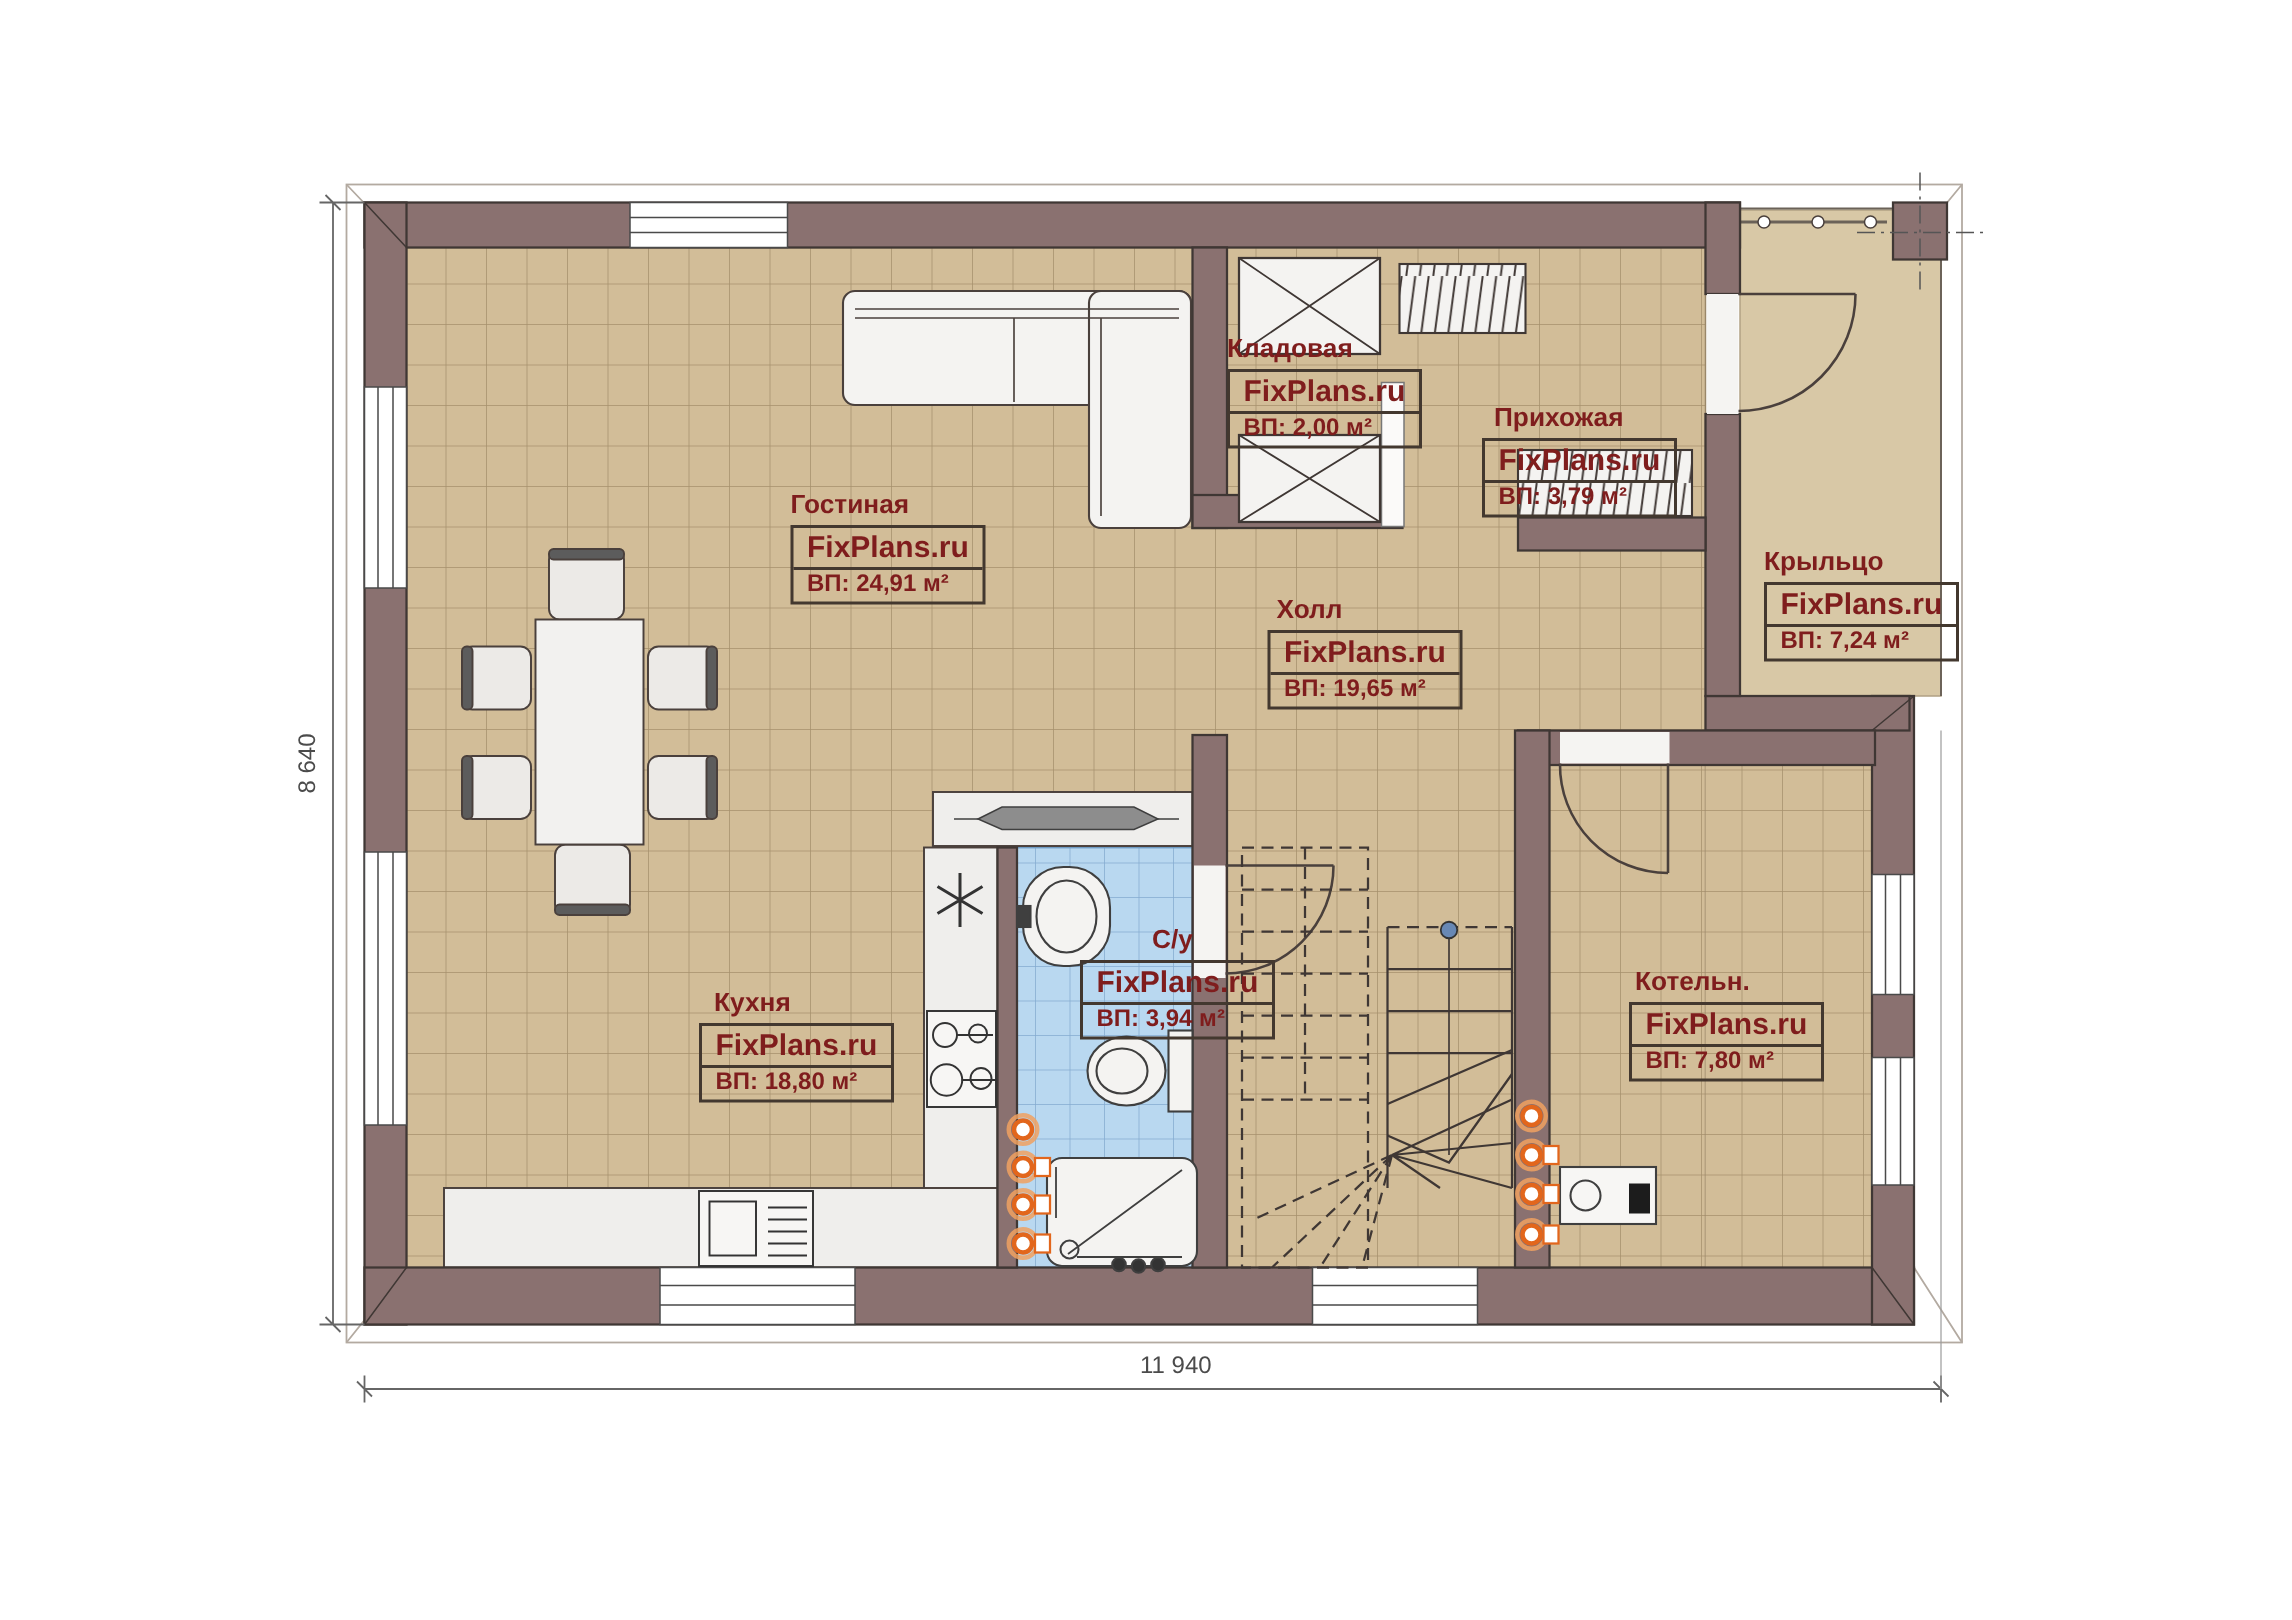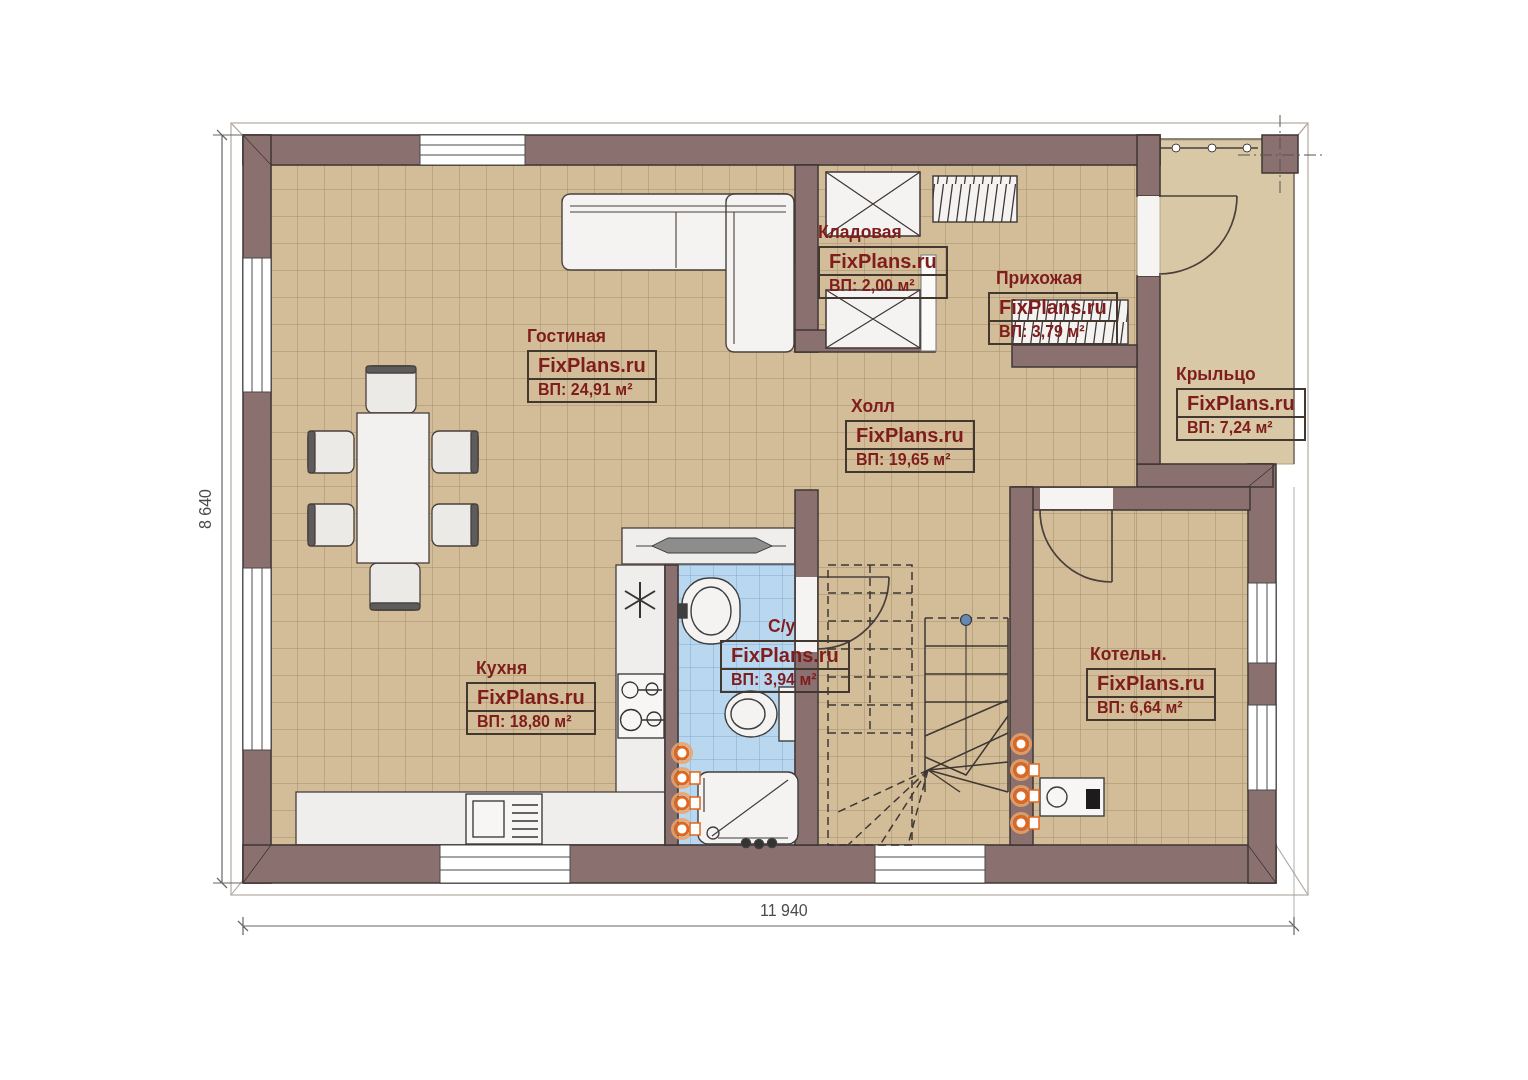--- a/index.html
+++ b/index.html
@@ -342,20 +342,20 @@
   <div class="label-box">
     <div class="lb-brand">FixPlans.ru</div>
     <div class="lb-area">ВП: 3,94 м²</div>
   </div>
 </div>
 
 <div class="room" style="left:1086px;top:644px;">
   <div class="room-name" style="margin-left:4px;">Котельн.</div>
   <div class="label-box">
     <div class="lb-brand">FixPlans.ru</div>
-    <div class="lb-area">ВП: 6,64 м²</div>
+    <div class="lb-area">ВП: 7,80 м²</div>
   </div>
 </div>
 
 <div class="dim dim-v" style="left:176px;top:500px;">8 640</div>
 <div class="dim" style="left:760px;top:902px;">11 940</div>
 
 </div>
 
 </body></html>

